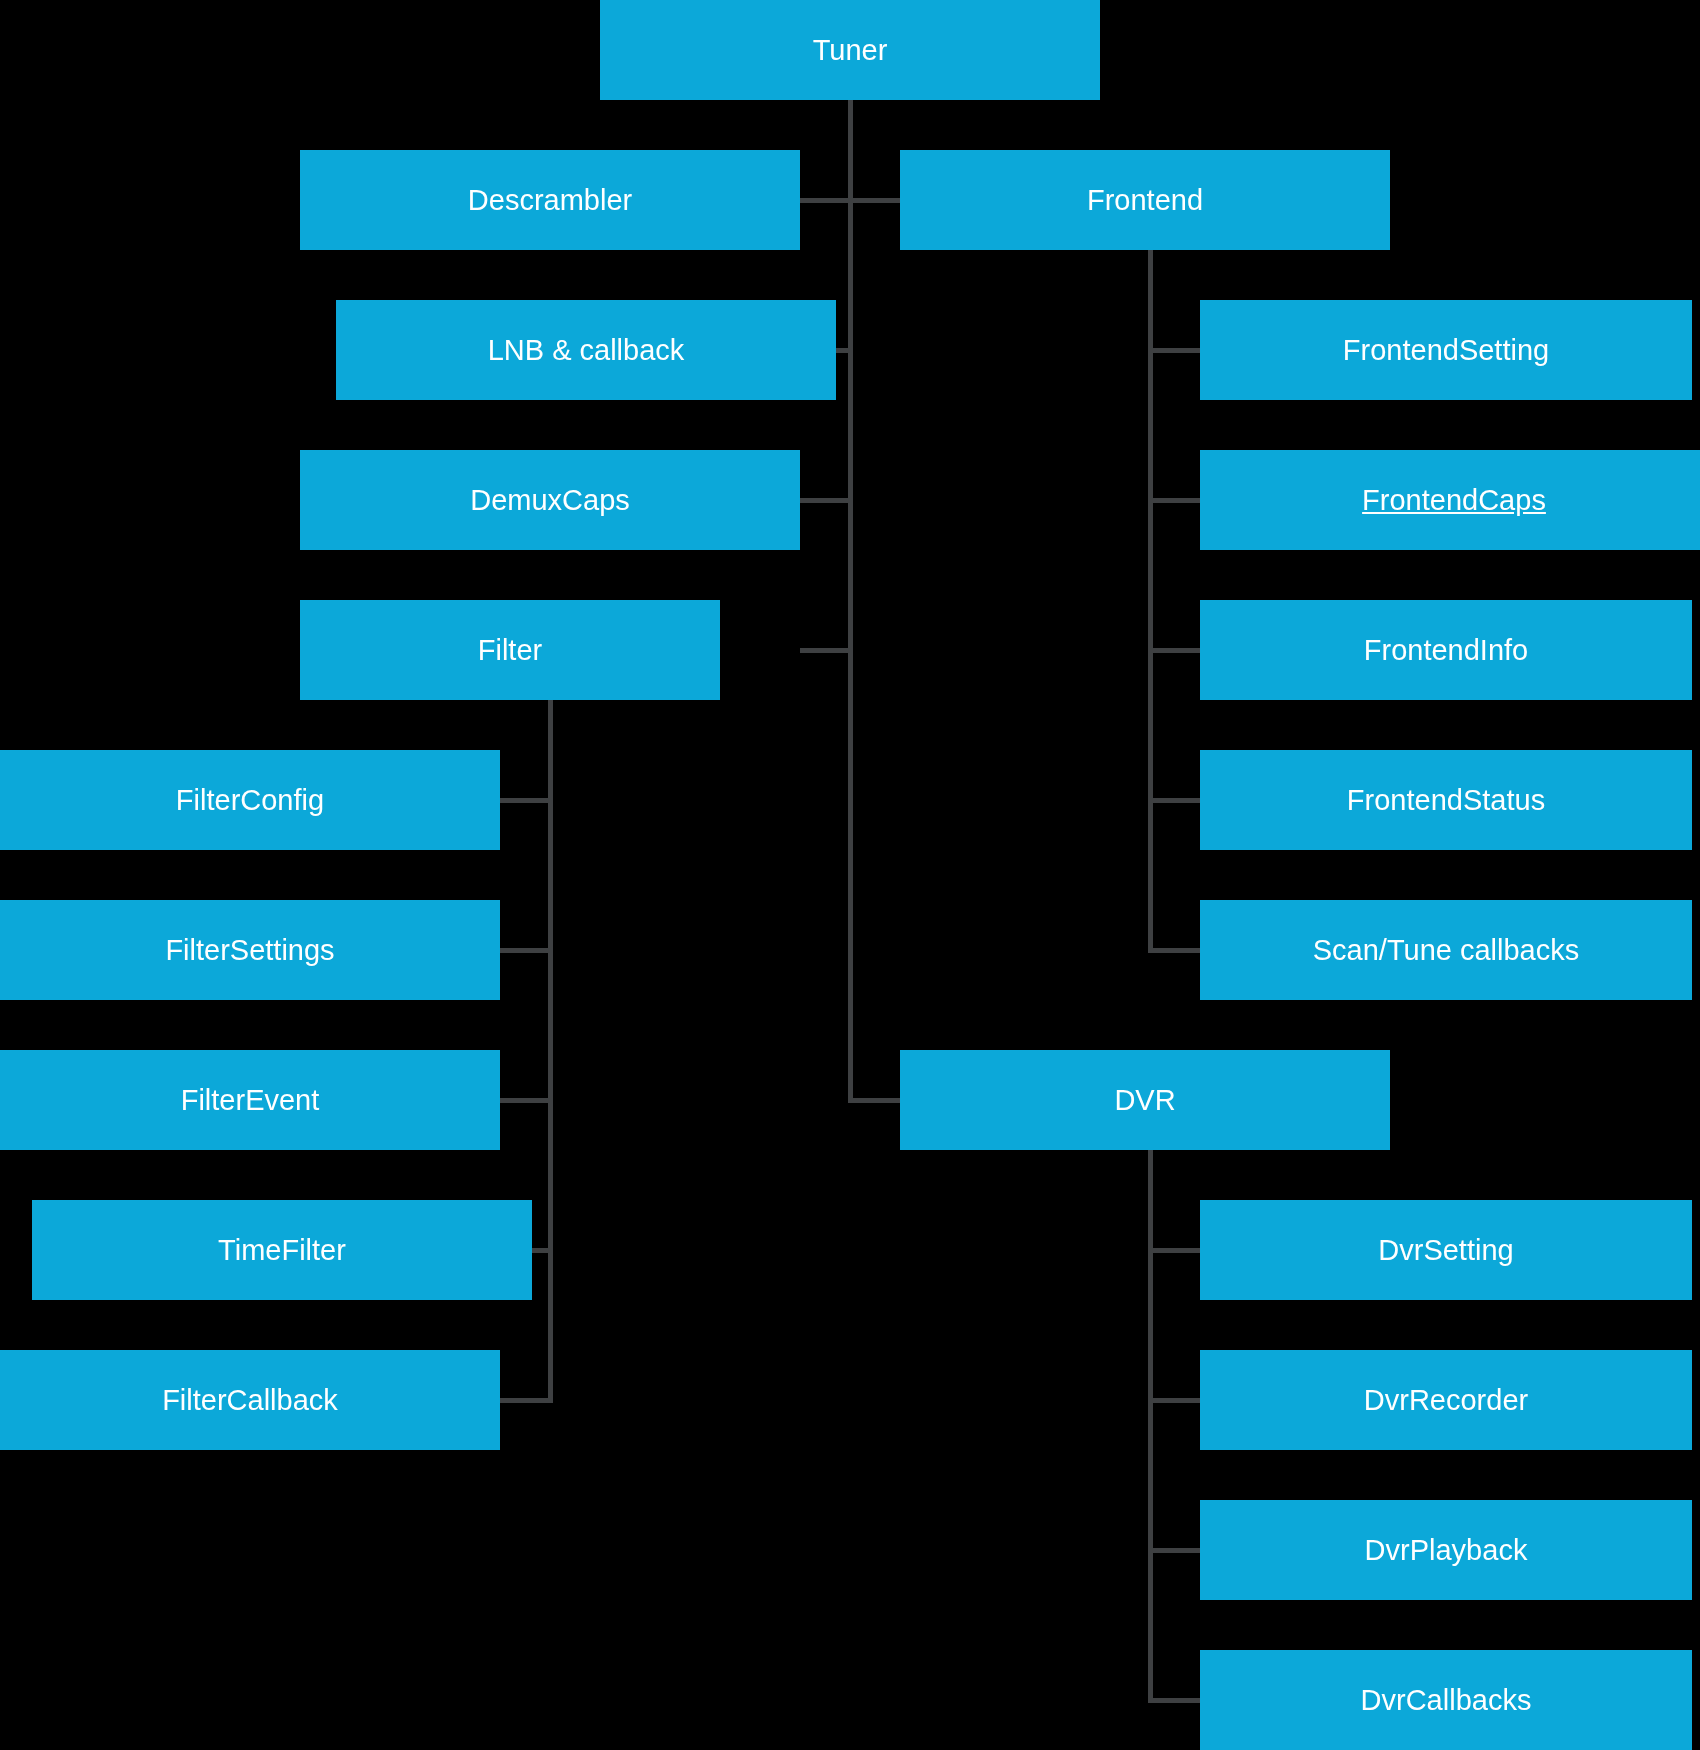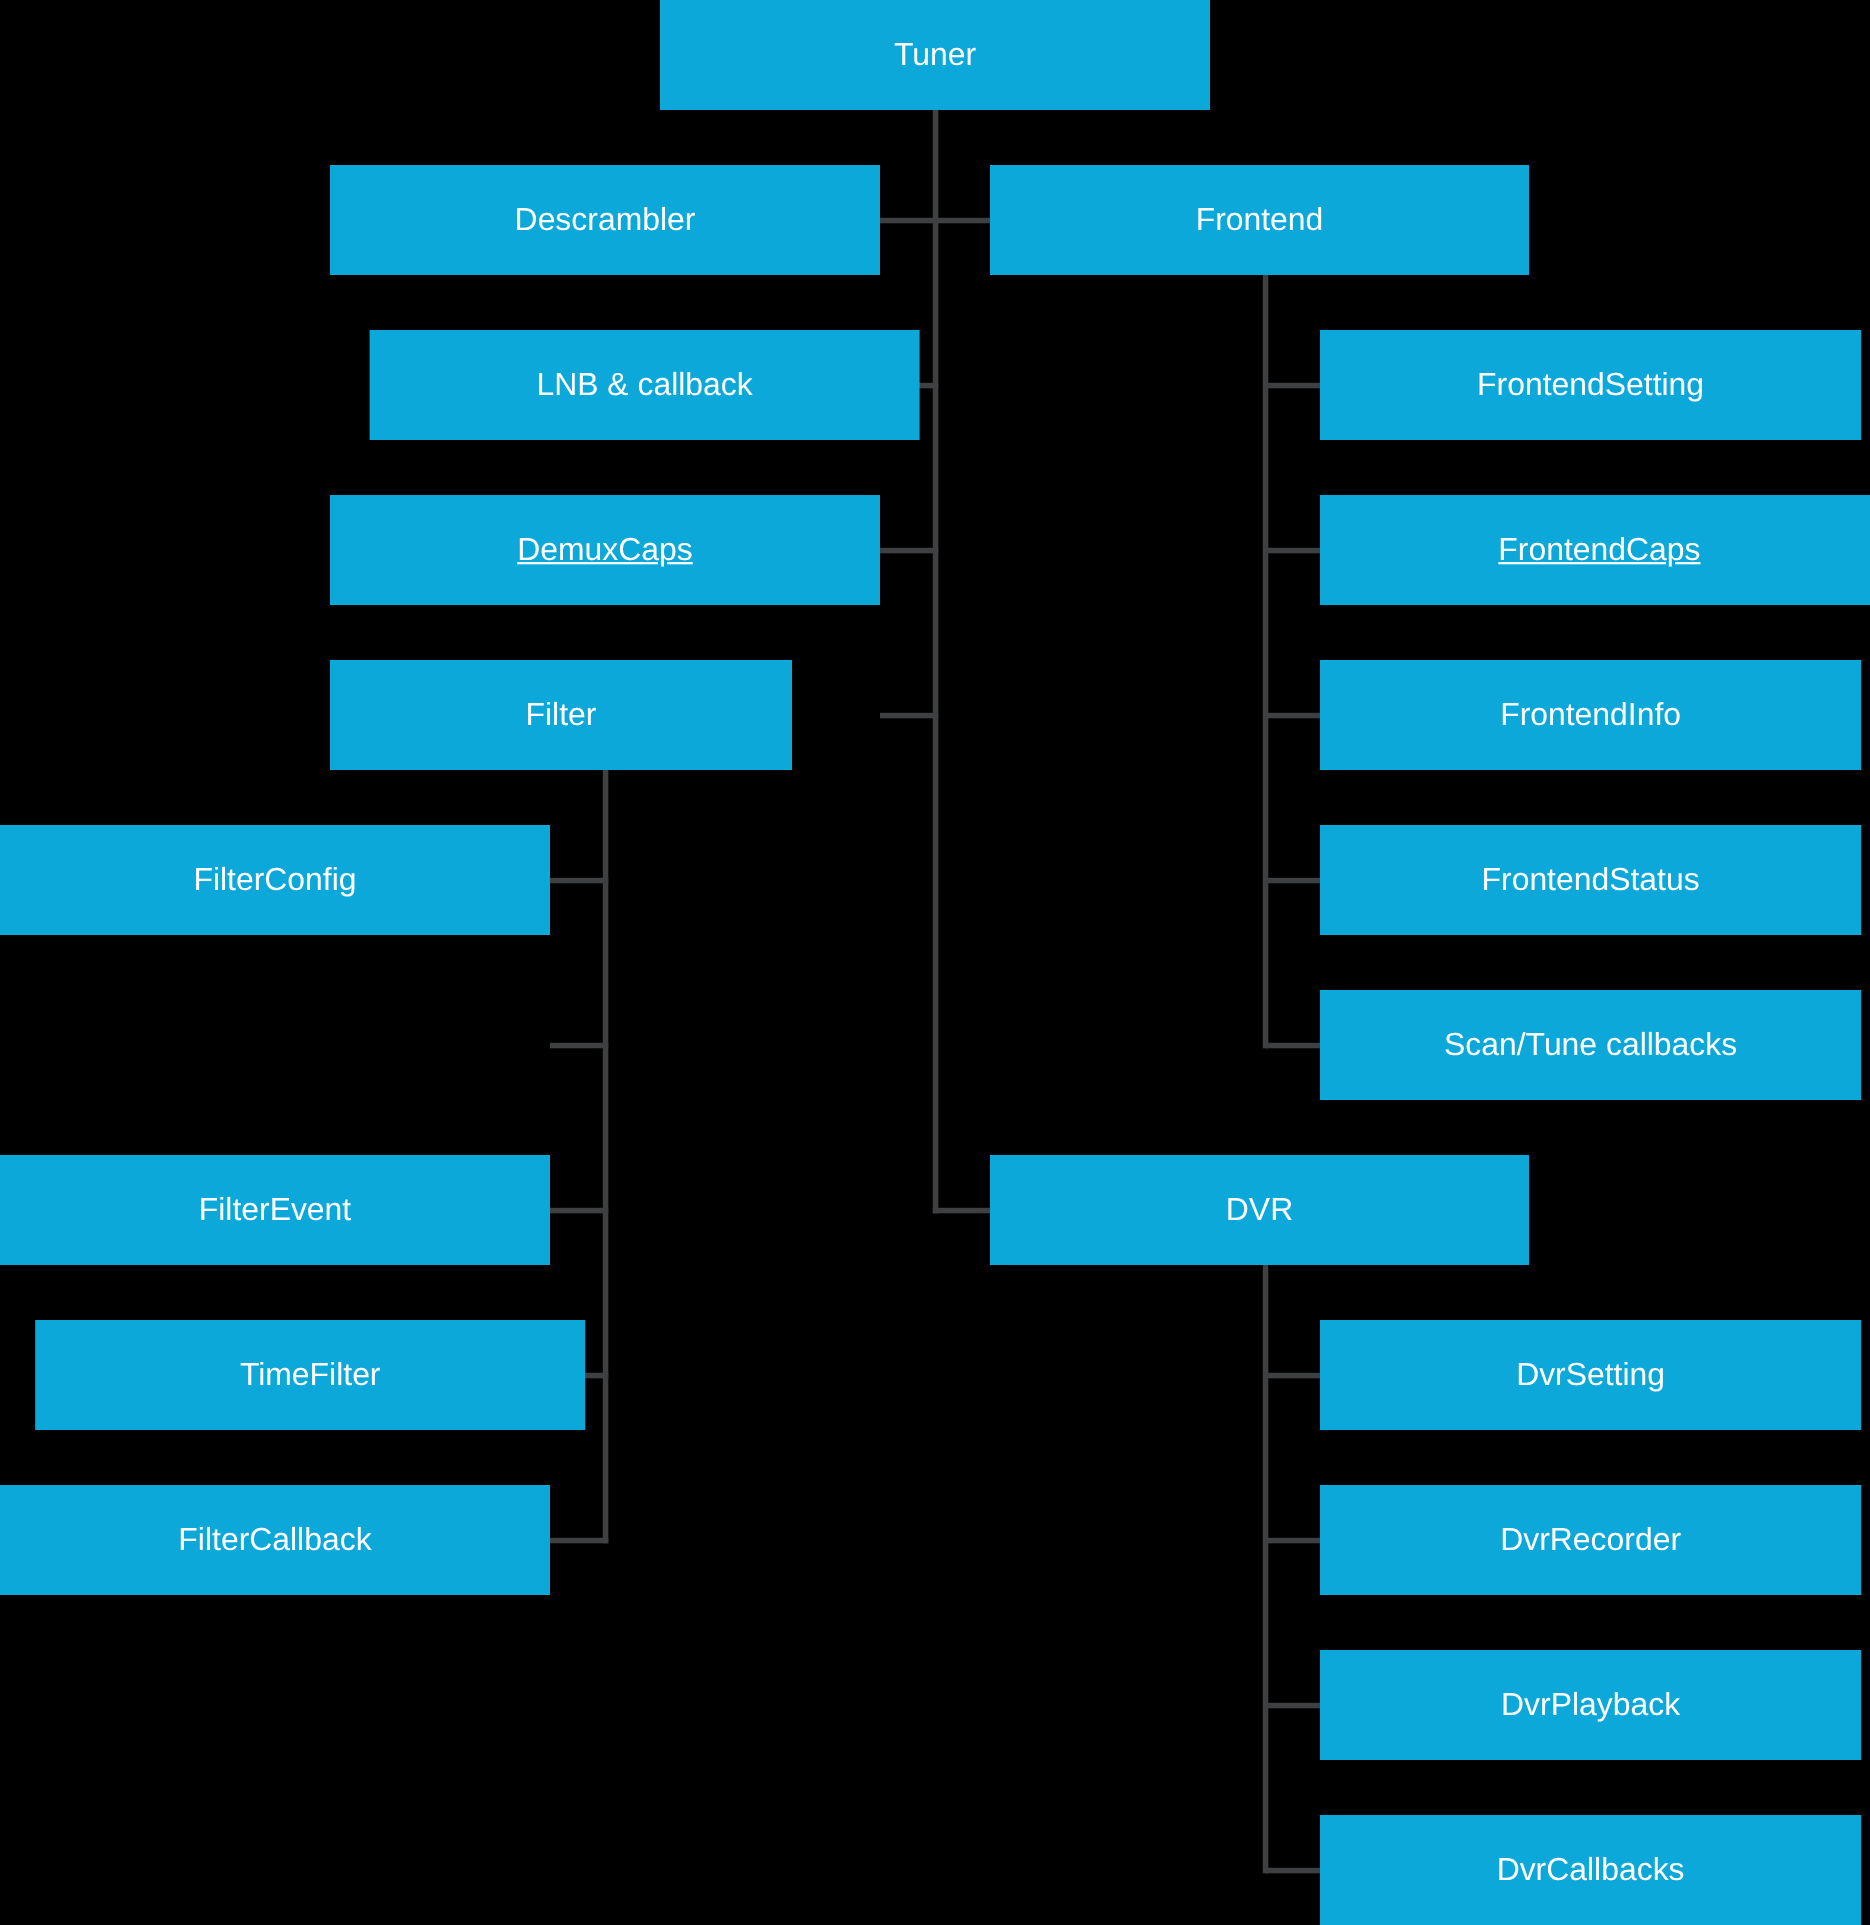--- a/index.html
+++ b/index.html
@@ -40,21 +40,21 @@
   }
   .vline { width: 5px; }
   .hline { height: 5px; }
 
   
   .n-tuner           { left: 600px;  top: 0;       width: 500px; }
   .n-descrambler     { left: 300px;  top: 150px;   width: 500px; }
   .n-frontend        { left: 900px;  top: 150px;   width: 490px; }
   .n-lnb             { left: 300px;  top: 300px;   width: 500px; margin-left: 36px; }
   .n-frontendsetting { left: 1200px; top: 300px;   width: 492px; }
-  .n-demuxcaps       { left: 300px;  top: 450px;   width: 500px; text-decoration: underline; }
+  .n-demuxcaps       { left: 300px;  top: 450px;   width: 500px; }
   .n-frontendcaps    { left: 1200px; top: 450px;   width: 508px; text-decoration: underline; }
   .n-filter          { left: 300px;  top: 600px;   width: 420px; }
   .n-frontendinfo    { left: 1200px; top: 600px;   width: 492px; }
   .n-filterconfig    { left: 0;      top: 750px;   width: 500px; }
   .n-frontendstatus  { left: 1200px; top: 750px;   width: 492px; }
   .n-filtersettings  { left: 0;      top: 900px;   width: 500px; }
   .n-scantune        { left: 1200px; top: 900px;   width: 492px; }
   .n-filterevent     { left: 0;      top: 1050px;  width: 500px; }
   .n-dvr             { left: 900px;  top: 1050px;  width: 490px; }
   .n-timefilter      { left: 0;      top: 1200px;  width: 500px; margin-left: 32px; }
@@ -124,20 +124,21 @@
   <div class="node n-descrambler">Descrambler</div>
   <div class="node n-frontend">Frontend</div>
   <div class="node n-lnb">LNB &amp; callback</div>
   <div class="node n-frontendsetting">FrontendSetting</div>
   <div class="node n-demuxcaps">DemuxCaps</div>
   <div class="node n-frontendcaps">FrontendCaps</div>
   <div class="node n-filter">Filter</div>
   <div class="node n-frontendinfo">FrontendInfo</div>
   <div class="node n-filterconfig">FilterConfig</div>
   <div class="node n-frontendstatus">FrontendStatus</div>
+  <div class="node n-filtersettings">FilterSettings</div>
   <div class="node n-scantune">Scan/Tune callbacks</div>
   <div class="node n-filterevent">FilterEvent</div>
   <div class="node n-dvr">DVR</div>
   <div class="node n-timefilter">TimeFilter</div>
   <div class="node n-dvrsetting">DvrSetting</div>
   <div class="node n-filtercallback">FilterCallback</div>
   <div class="node n-dvrrecorder">DvrRecorder</div>
   <div class="node n-dvrplayback">DvrPlayback</div>
   <div class="node n-dvrcallbacks">DvrCallbacks</div>
 

